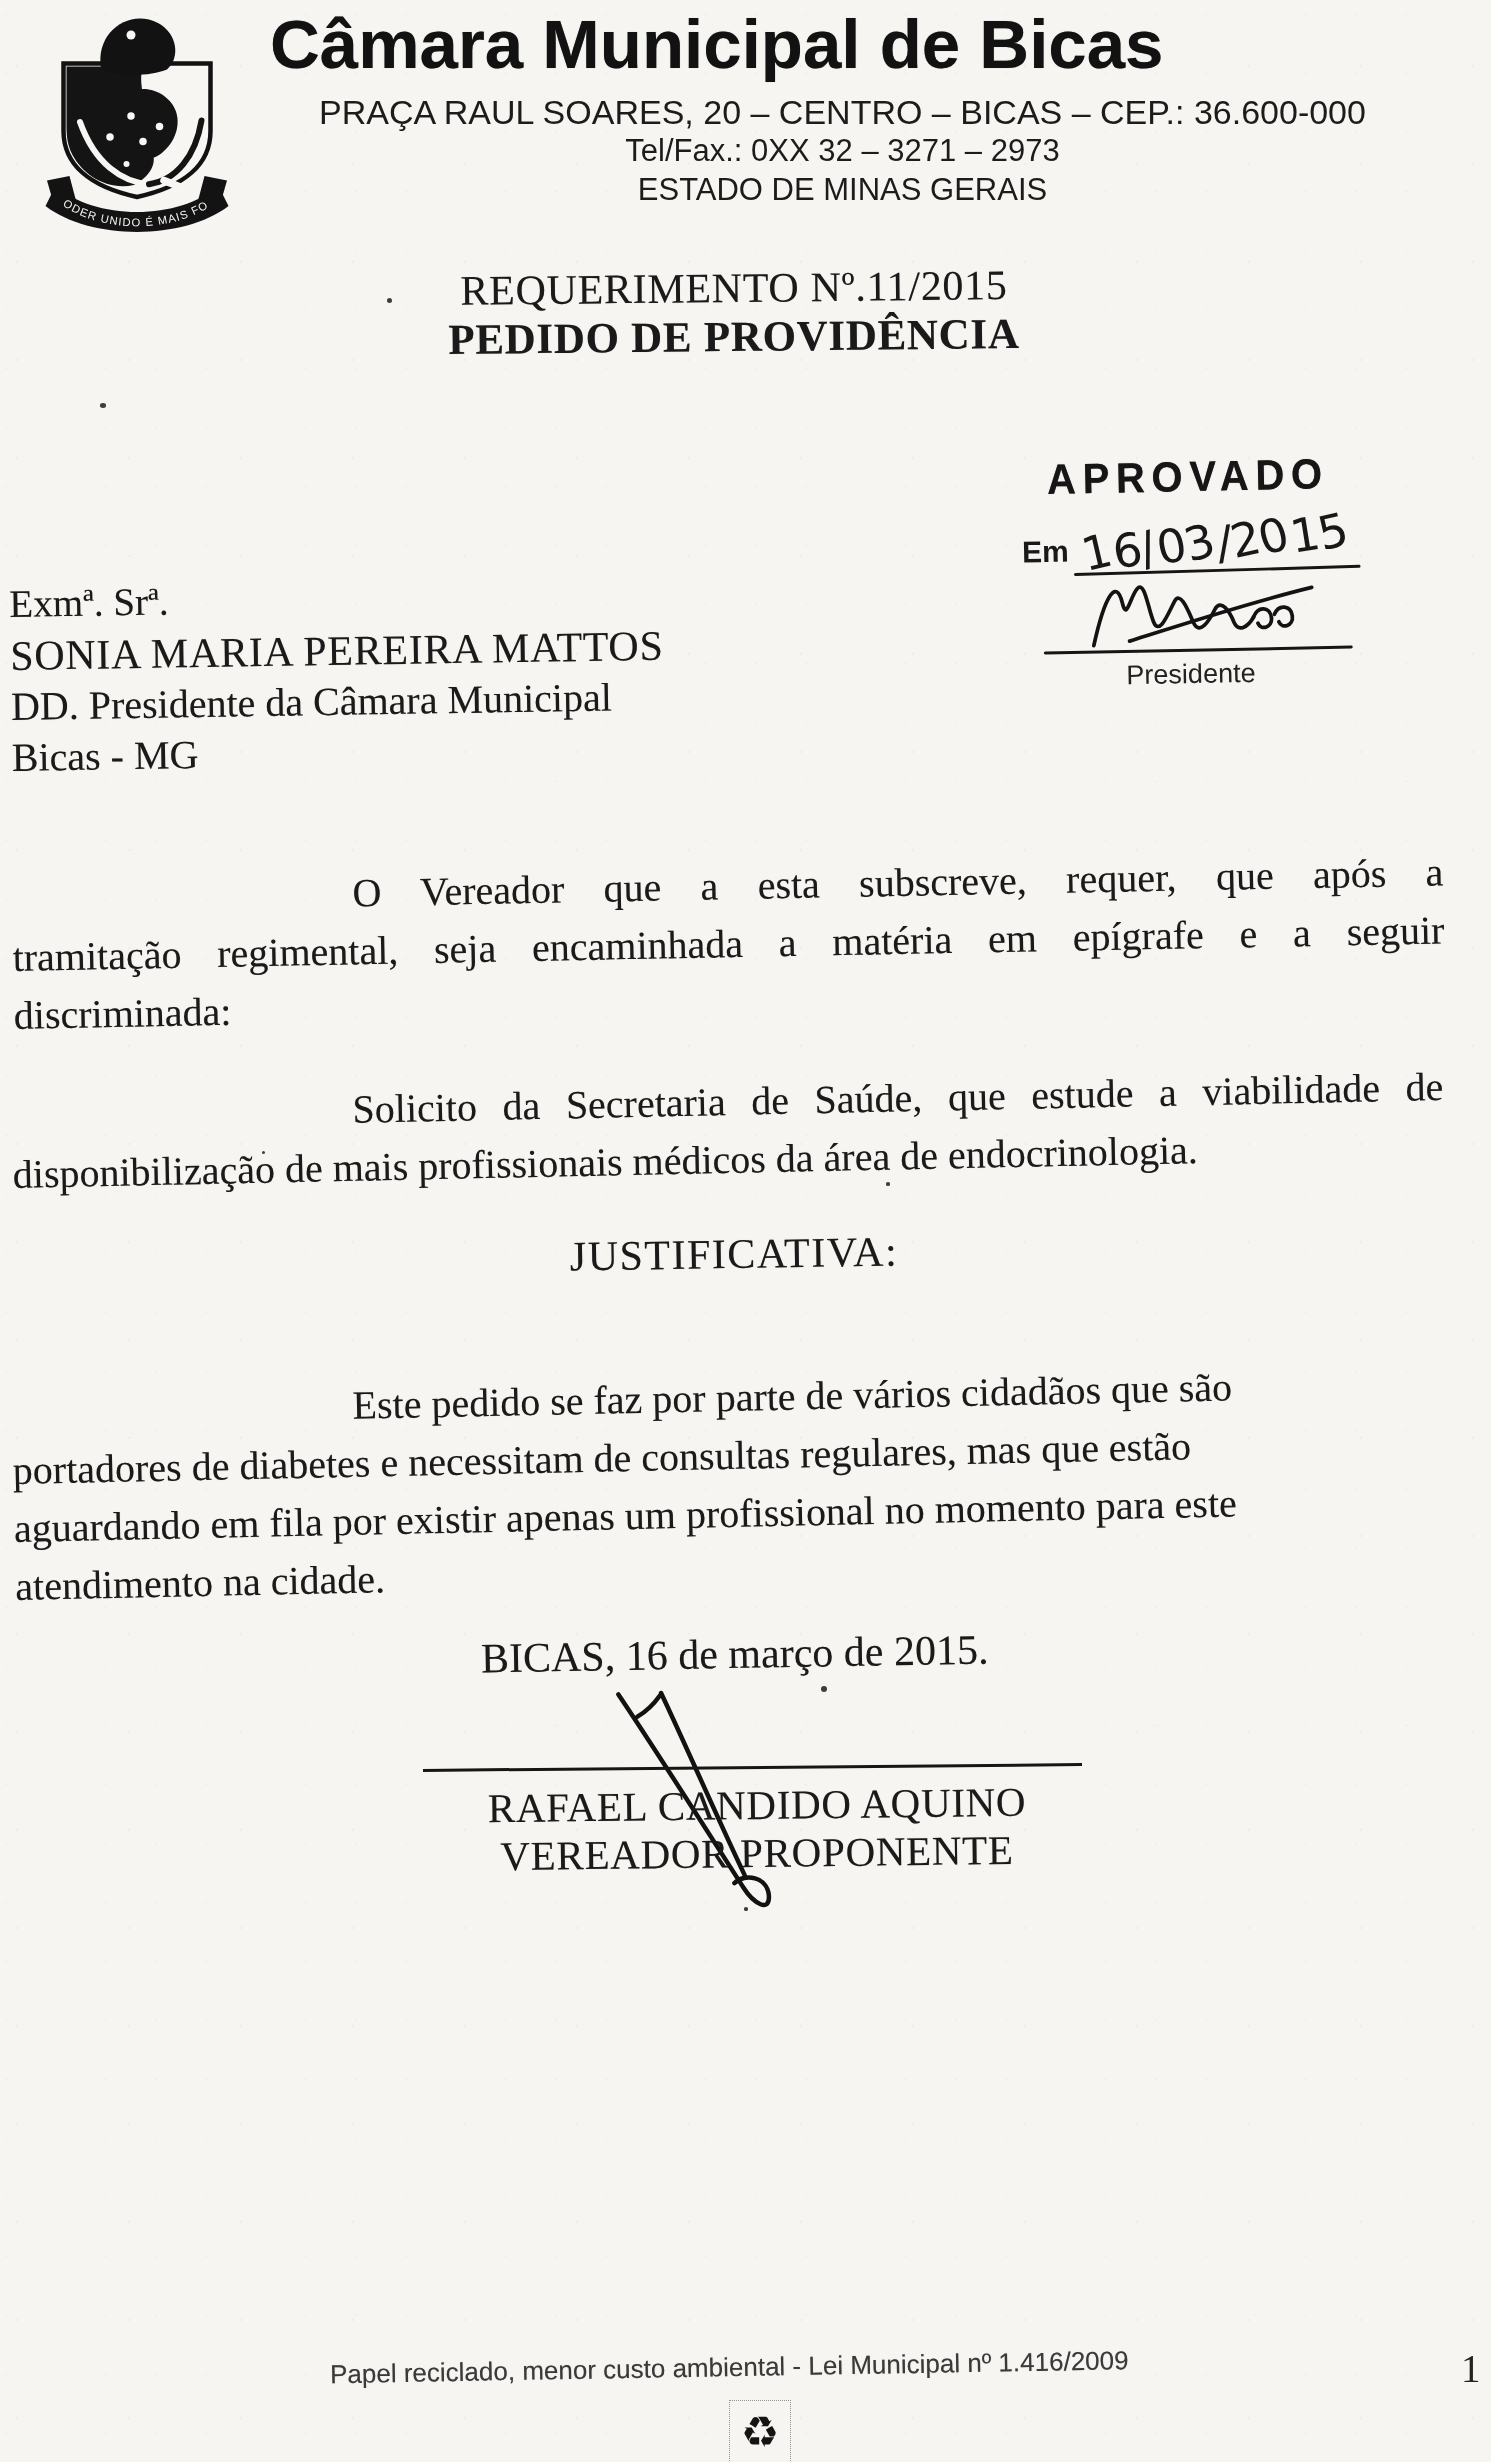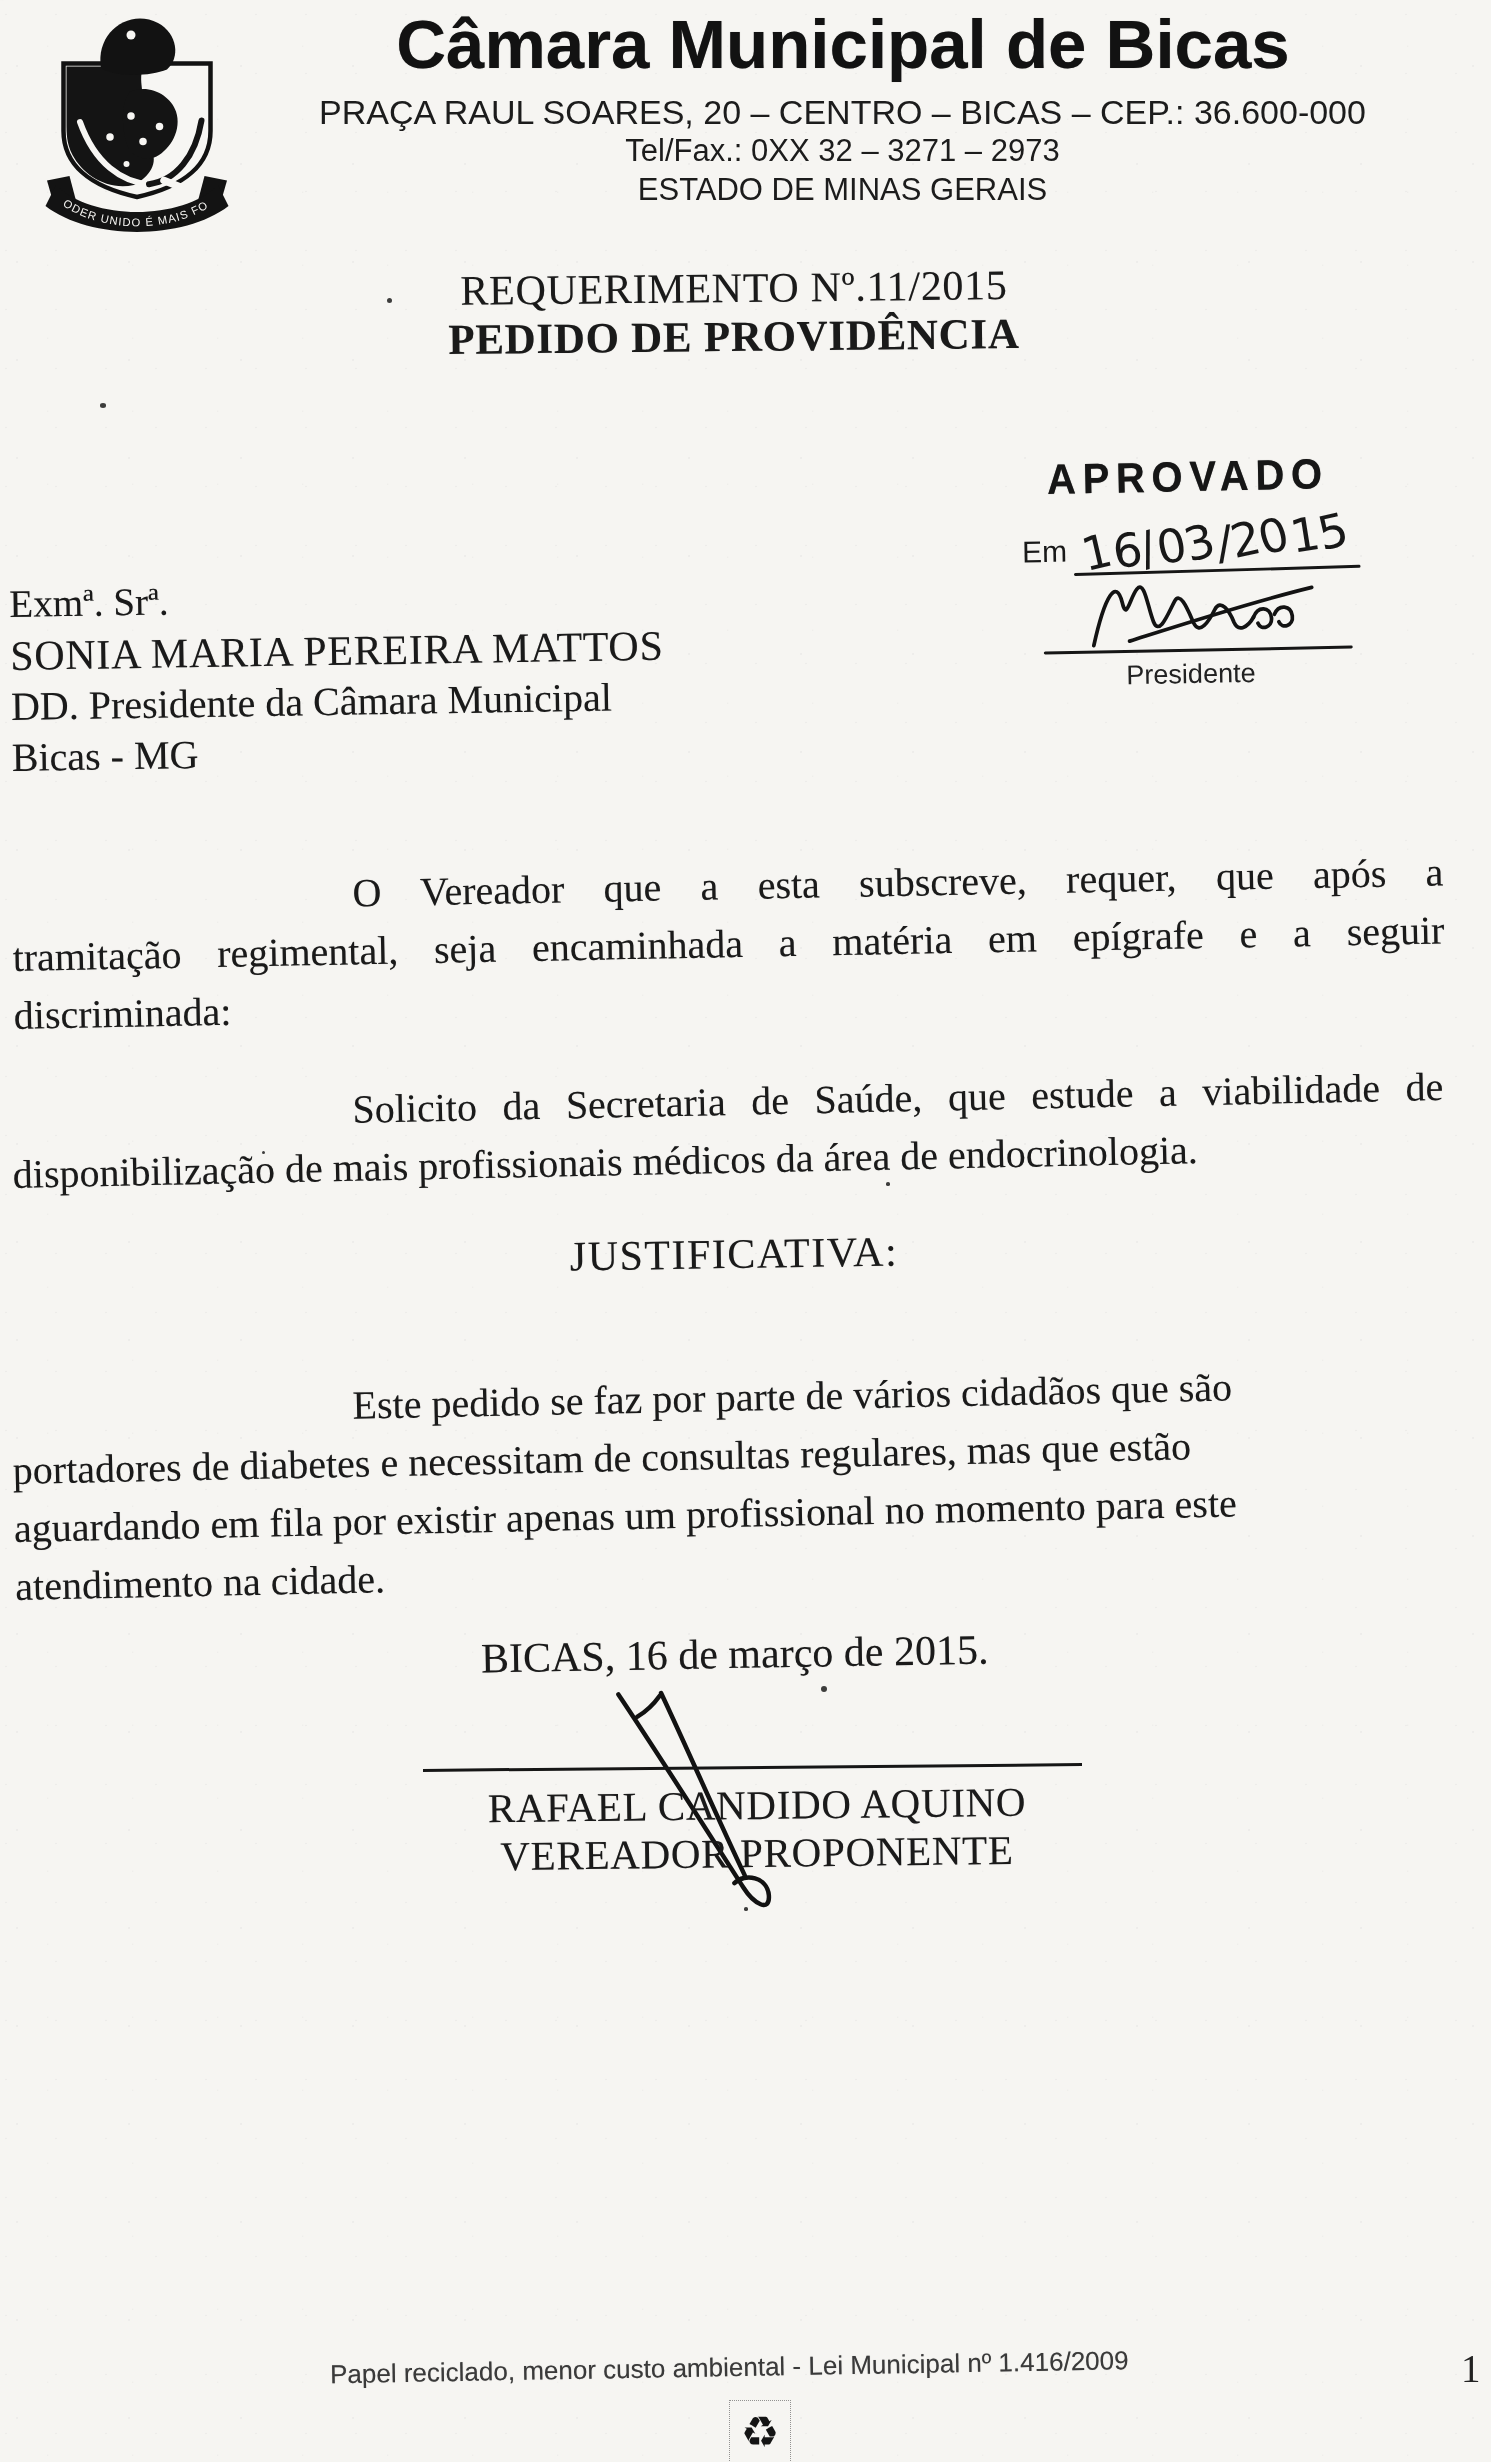--- a/index.html
+++ b/index.html
@@ -17,39 +17,39 @@
     overflow:hidden;
     font-family:"Liberation Serif", serif;
     color:#1a1a1a;
   }
   .abs{position:absolute;}
   .serif{font-family:"Liberation Serif", serif;}
   .sans{font-family:"Liberation Sans", sans-serif;}
   .ink{color:#1a1a1a;text-shadow:0 0 0.7px rgba(20,20,20,0.35);}
 
   
-  .hdr-title{left:270px;top:4.5px;width:1146px;text-align:center;
+  .hdr-title{left:270px;top:4.5px;width:1146px;
     font-size:69px;font-weight:700;letter-spacing:0px;color:#121212;
     text-shadow:0 0 0.7px rgba(0,0,0,.5);}
   .hdr-addr{left:172px;top:93px;width:1341px;text-align:center;font-size:34px;color:#1c1c1c;}
   .hdr-tel{left:172px;top:133px;width:1341px;text-align:center;font-size:31px;color:#1c1c1c;}
   .hdr-state{left:172px;top:172px;width:1341px;text-align:center;font-size:31px;color:#1c1c1c;}
 
   
   .doc-number{left:352px;top:264px;width:764px;text-align:center;font-size:42px;
     letter-spacing:0.7px;transform:rotate(-0.6deg);}
   .doc-type{left:352px;top:312px;width:764px;text-align:center;font-size:43px;
     font-weight:700;letter-spacing:0.7px;transform:rotate(-0.6deg);}
 
   
   .stamp-approved{left:1047px;top:454px;width:315px;font-family:"Liberation Sans",sans-serif;
     font-weight:700;font-size:40px;letter-spacing:6.7px;color:#161616;
     transform:rotate(-1.2deg) scaleY(1.06);text-shadow:0 0 0.7px rgba(0,0,0,.6);}
   .stamp-em{left:1022px;top:535px;font-family:"Liberation Sans",sans-serif;
-    font-weight:400;font-size:30px;color:#191919;transform:rotate(-1deg);}
+    font-weight:700;font-size:30px;color:#191919;transform:rotate(-1deg);}
   .president-label{left:1101px;top:659px;width:180px;text-align:center;
     font-family:"Liberation Sans",sans-serif;font-size:27px;color:#222;transform:rotate(-1deg);}
 
   
   .addressee{left:9px;top:581px;width:824px;transform:rotate(-0.9deg);transform-origin:0 0;}
   .addr-line1{font-size:39px;height:51px;}
   .addr-line2{font-size:42px;height:51px;letter-spacing:0.7px;}
   .addr-line3{font-size:40px;height:51px;}
   .addr-line4{font-size:40px;height:51px;}
 

